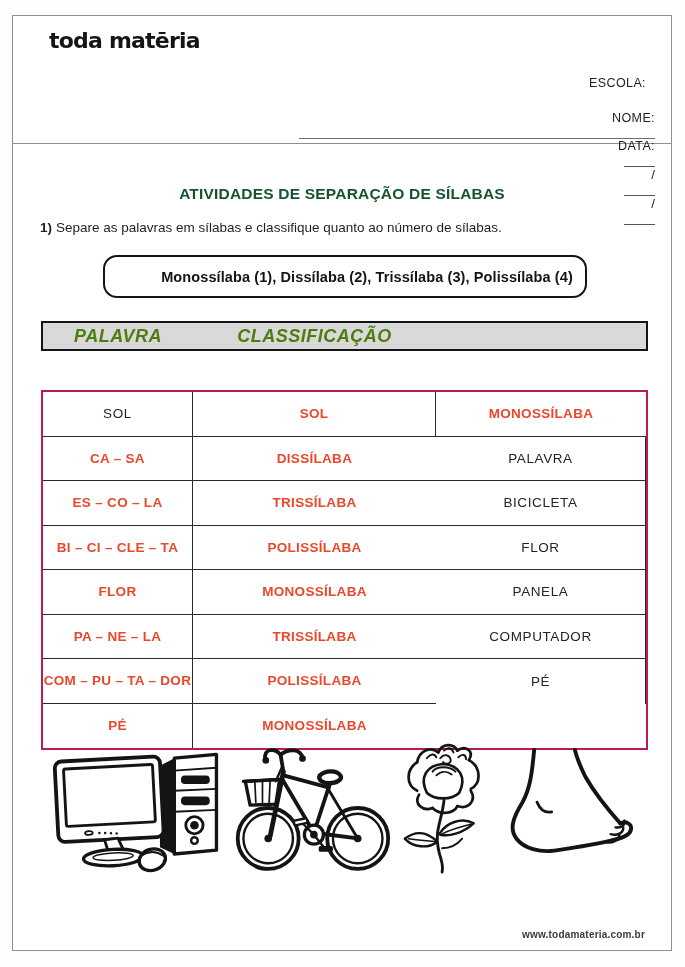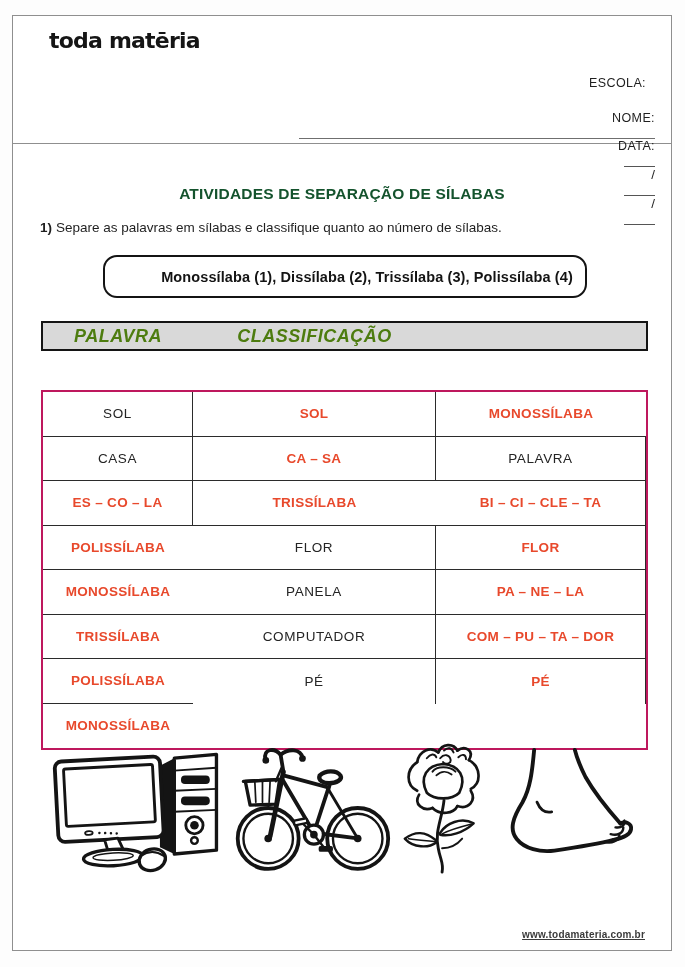--- a/index.html
+++ b/index.html
@@ -62,21 +62,21 @@
   .illustrations {
     position:absolute; top:594px; left:28px; width:607px; height:140px;
     display:flex; align-items:center; justify-content:space-between; padding:0 4px;
   }
   .illustrations svg { display:block; }
   .ink { stroke:#141414; fill:none; stroke-linecap:round; stroke-linejoin:round; }
   .ink-fill { stroke:#141414; fill:#ffffff; stroke-linecap:round; stroke-linejoin:round; }
   .solid { fill:#141414; stroke:none; }
   .footer-url {
     position:absolute; right:26px; bottom:10px;
-    font-size:10px; font-weight:bold; letter-spacing:0.2px; color:#3b3b3b;text-decoration:underline;
+    font-size:10px; font-weight:bold; letter-spacing:0.2px; color:#3b3b3b;
   }
 </style>
 </head>
 <body>
 
 <div class="page" style="--answer-red: #e8492c; --header-bg: #d9d9d9;">
   <div class="sheet">
 
     <div class="header-section">
       <div class="logo">toda matēria</div>
@@ -112,27 +112,28 @@
       <div class="thead">
         <div class="cell">PALAVRA</div>
         <div class="cell">CLASSIFICAÇÃO</div>
       </div>
 
       <div class="tbody">
         <div class="cell word cdiv rdiv">SOL</div>
         <div class="cell answer cdiv rdiv">SOL</div>
         <div class="cell answer rdiv">MONOSSÍLABA</div>
 
-        <div class="cell word cdiv rdiv">CASA</div>
         <div class="cell answer cdiv rdiv">CA – SA</div>
+        <div class="cell answer rdiv">DISSÍLABA</div>
 
         <div class="cell word cdiv rdiv">PALAVRA</div>
         <div class="cell answer cdiv rdiv">ES – CO – LA</div>
         <div class="cell answer rdiv">TRISSÍLABA</div>
 
+        <div class="cell word cdiv rdiv">BICICLETA</div>
         <div class="cell answer cdiv rdiv">BI – CI – CLE – TA</div>
         <div class="cell answer rdiv">POLISSÍLABA</div>
 
         <div class="cell word cdiv rdiv">FLOR</div>
         <div class="cell answer cdiv rdiv">FLOR</div>
         <div class="cell answer rdiv">MONOSSÍLABA</div>
 
         <div class="cell word cdiv rdiv">PANELA</div>
         <div class="cell answer cdiv rdiv">PA – NE – LA</div>
         <div class="cell answer rdiv">TRISSÍLABA</div>

